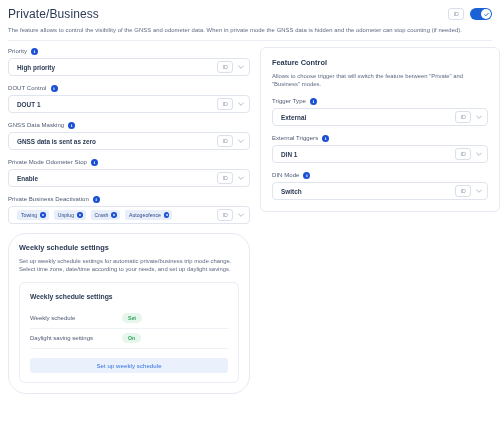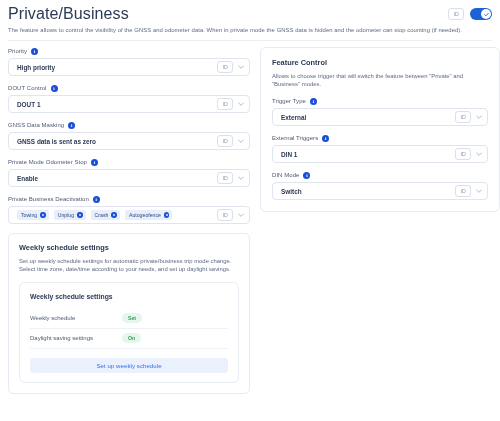--- a/index.html
+++ b/index.html
@@ -10,21 +10,21 @@
     font-family: "Liberation Sans", sans-serif;
     color: #36415a;
     overflow: hidden;
   }
   .page { position: relative; width: 500px; height: 421px; background:#fff; }
 
   
   .header { padding: 7px 8px 0 8px; }
   .header-row { display:flex; align-items:flex-start; justify-content:space-between; }
   .page-title {
-    font-size: 16px; font-weight: 400; color:#2b3a55; letter-spacing:.1px;
+    font-size: 12px; font-weight: 400; color:#2b3a55; letter-spacing:.1px;
     line-height: 14px; margin:0;
   }
   .header-ctrls { display:flex; align-items:center; gap:6px; padding-top:1px; }
   .id-chip {
     border:1px solid #d9dfeb; border-radius:3px; background:#fff;
     font-size:5.2px; color:#8c96ab; padding:2px 4px; line-height:6px;
     letter-spacing:.2px;
   }
   .toggle {
     width:22px; height:12px; border-radius:7px; background:#1a62d6;
@@ -110,21 +110,21 @@
     background:#e7f6ec; color:#2f9e5c; border-radius:6px;
     font-size:5.2px; font-weight:700; padding:2px 6px; line-height:6px;
   }
   .btn-soft {
     margin-top:9px; height:15px; border-radius:3px; background:#eaf1fd;
     display:flex; align-items:center; justify-content:center;
     font-size:6px; color:#2f6fe0; font-weight:400; letter-spacing:.1px;
     cursor:pointer;
   }
   .left-wrap-card {
-    border:1px solid #e6eaf2; border-radius:5px; background:#fff;
+    border:1px solid #e6eaf2; border-radius:18px; background:#fff;
     padding:9px 10px 10px 10px; margin-top:9px;
   }
 </style>
 </head>
 <body>
 
 <div class="page">
 
   <div class="header">
     <div class="header-row">

